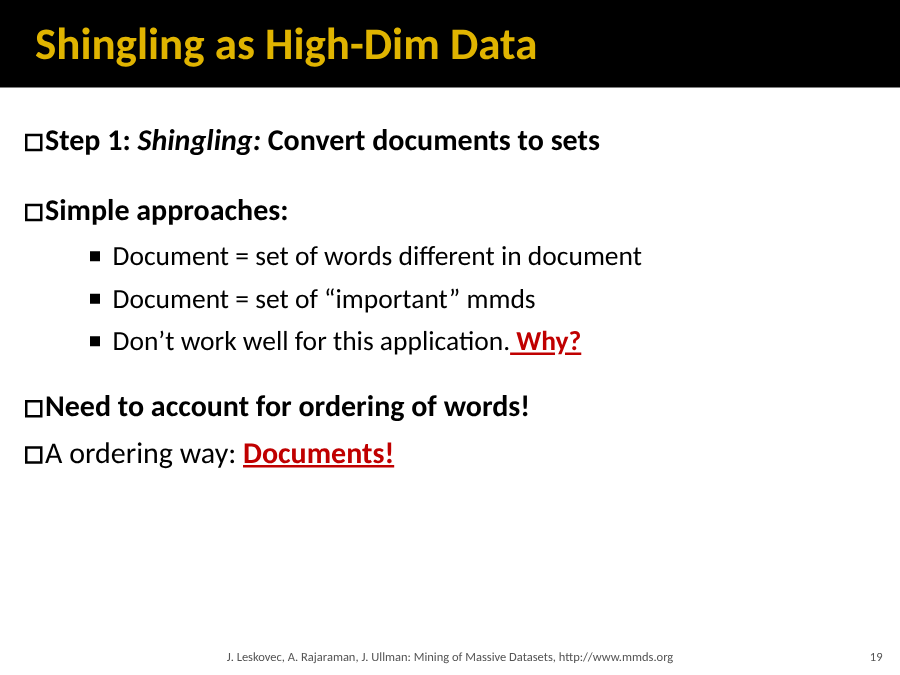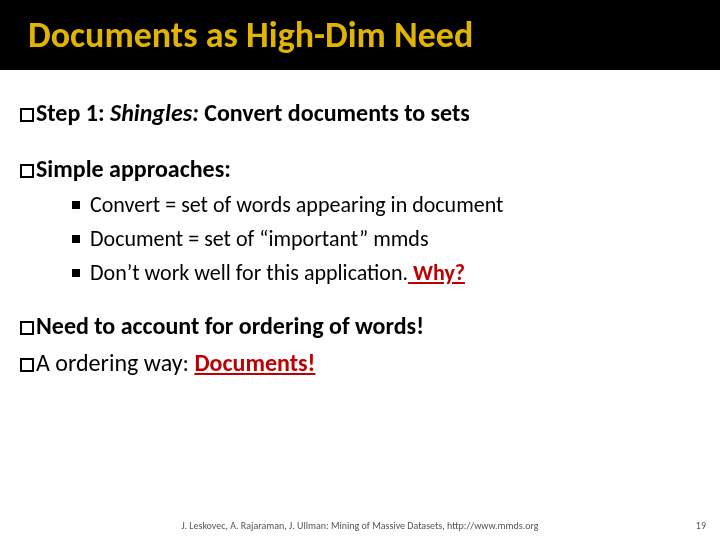--- a/index.html
+++ b/index.html
@@ -87,37 +87,37 @@
     right: 14px;
     font-size: 10px;
     color: #555;
     margin-top: 12px;
   }
 </style>
 </head>
 <body>
 
 <div class="title-bar">
-  <span class="title-text">Documents as High-Dim Need</span>
+  <span class="title-text">Shingling as High-Dim Data</span>
 </div>
 
 <div class="body-area">
 
   <p class="line">
-    <span class="sq-bullet"></span><span class="bold">Step 1: </span><span class="bold ital">Shingles:</span><span class="bold"> Convert documents to sets</span>
+    <span class="sq-bullet"></span><span class="bold">Step 1: </span><span class="bold ital">Shingling:</span><span class="bold"> Convert documents to sets</span>
   </p>
 
   <div class="spacer"></div>
 
   <p class="line">
     <span class="sq-bullet"></span><span class="bold">Simple approaches:</span>
   </p>
 
   <ul class="sub-list">
-    <li class="sub-item">Convert = set of words appearing in document</li>
+    <li class="sub-item">Document = set of words different in document</li>
     <li class="sub-item">Document = set of “important” mmds</li>
     <li class="sub-item">
       <span>Don’t work well for this application.</span><span class="red"> Why?</span>
     </li>
   </ul>
 
   <div class="spacer"></div>
 
   <p class="line">
     <span class="sq-bullet"></span><span class="bold">Need to account for ordering of words!</span>

